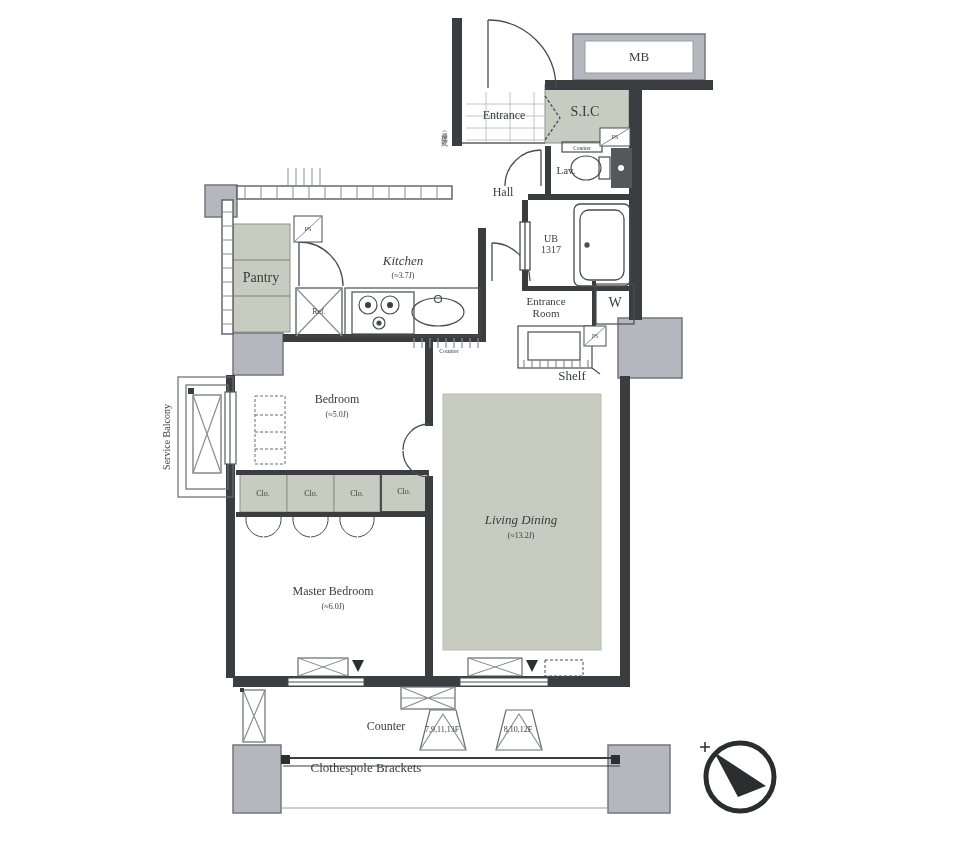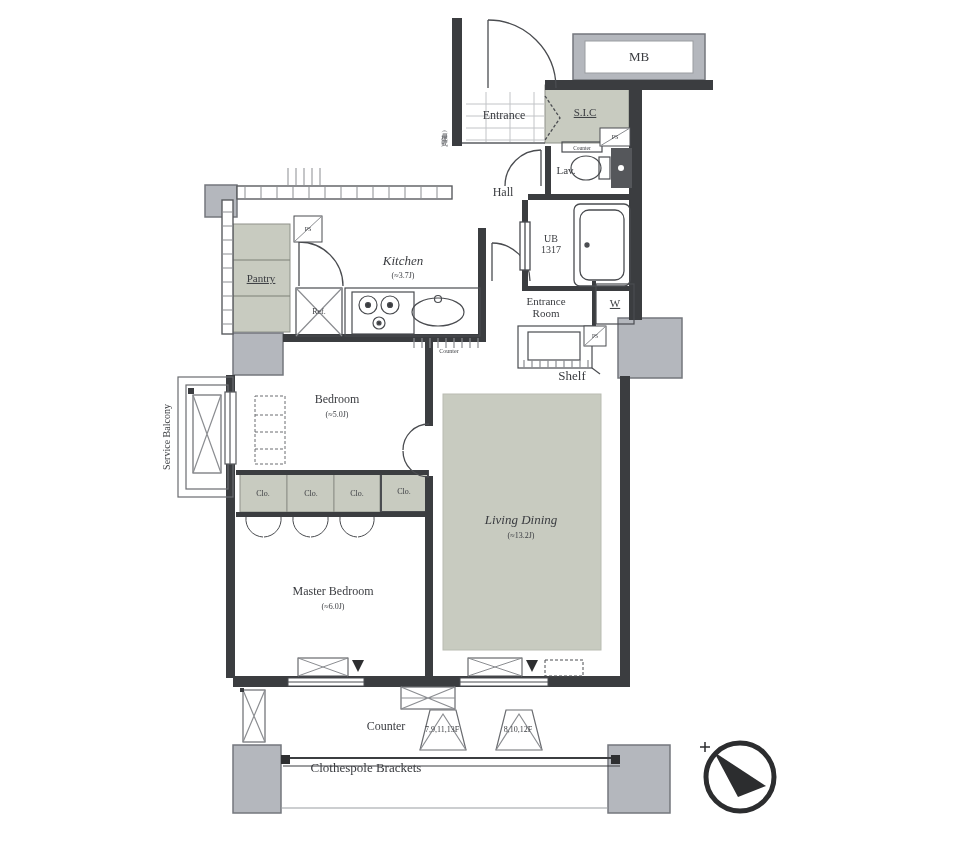--- a/index.html
+++ b/index.html
@@ -2,21 +2,21 @@
 <html style="--shaded: #c8cbc0; --column: #b4b7bd; --wall: #3b3d40;"><head>
 <meta charset="utf-8">
 <style>
   html,body{margin:0;padding:0;background:#fff;}
   .stage{position:relative;width:960px;height:854px;background:#ffffff;overflow:hidden;
          font-family:"Liberation Serif", serif;}
   .plan-svg{position:absolute;left:0;top:0;}
   .lbl{position:absolute;transform:translate(-50%,-50%);color:#3a3c40;white-space:nowrap;
        text-align:center;line-height:1.1;}
   .s13{font-size:13px;font-style:italic;} .s12{font-size:12px;} .s11{font-size:11px;font-family:Liberation Serif, serif;} .s10{font-size:10px;}
-  .s9{font-size:11px;text-decoration:underline;} .s8{font-size:8px;} .s7{font-size:13px;} .s6{font-size:6px;} .s5{font-size:5.5px;}
+  .s9{font-size:14px;} .s8{font-size:8px;} .s7{font-size:13px;} .s6{font-size:6px;} .s5{font-size:5.5px;}
   .rot270{transform:translate(-50%,-50%) rotate(-90deg);}
   .vjp{writing-mode:vertical-rl;font-size:6.5px;letter-spacing:1px;color:#6a6c70;}
   .two-line span{display:block;}
 </style>
 </head>
 <body>
 
 <div class="stage">
 
 <svg class="plan-svg" width="960" height="854" viewBox="0 0 960 854">

